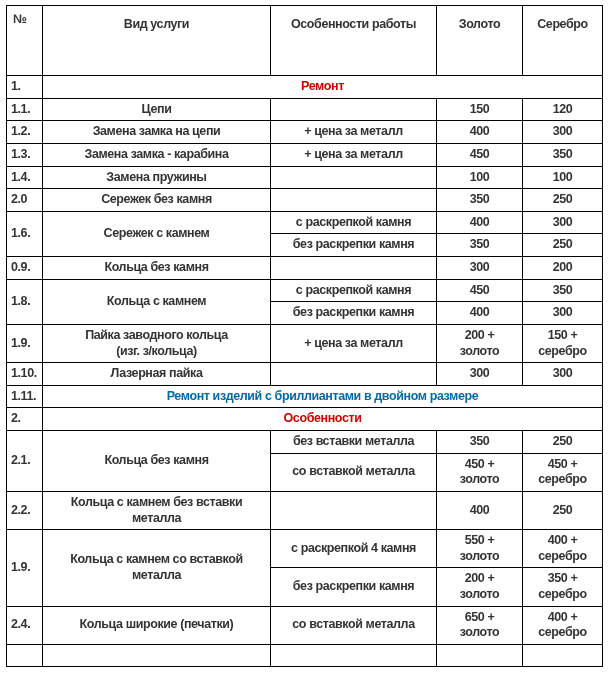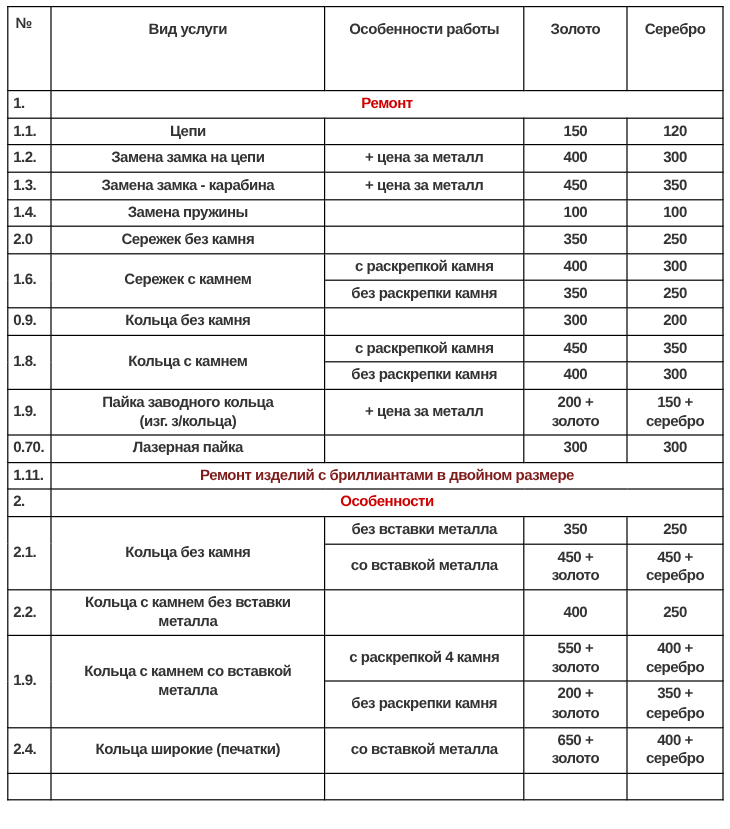--- a/index.html
+++ b/index.html
@@ -51,21 +51,21 @@
     padding: 6px 2px 0 6px;
   }
   td.k-num {
     text-align: left;
     padding-left: 4px;
   }
   td.k-section {
     color: var(--accent, #cc0000);
     margin-left: 40px;
   }
-  td.k-note { color: #7f1d1d; }
+  td.k-note { color: #0369a1; }
   tbody tr { height: 22px; }
 </style>
 </head>
 <body>
 
 <div class="viewport">
   <table class="price-table">
     <colgroup>
       <col class="col-num">
       <col class="col-service">
@@ -157,21 +157,21 @@
           <td class="k-num">1.9.</td>
           <td class="k-service">Пайка заводного кольца
 (изг. з/кольца)</td>
           <td class="k-feature">+ цена за металл</td>
           <td class="k-gold">200 +
 золото</td>
           <td class="k-silver">150 +
 серебро</td>
         </tr>
         <tr>
-          <td class="k-num">0.70.</td>
+          <td class="k-num">1.10.</td>
           <td class="k-service">Лазерная пайка</td>
           <td class="k-feature"></td>
           <td class="k-gold">300</td>
           <td class="k-silver">300</td>
         </tr>
         <tr>
           <td class="k-num">1.11.</td>
           <td colspan="4" class="k-note">Ремонт изделий с бриллиантами в двойном размере</td>
         </tr>
         <tr>

